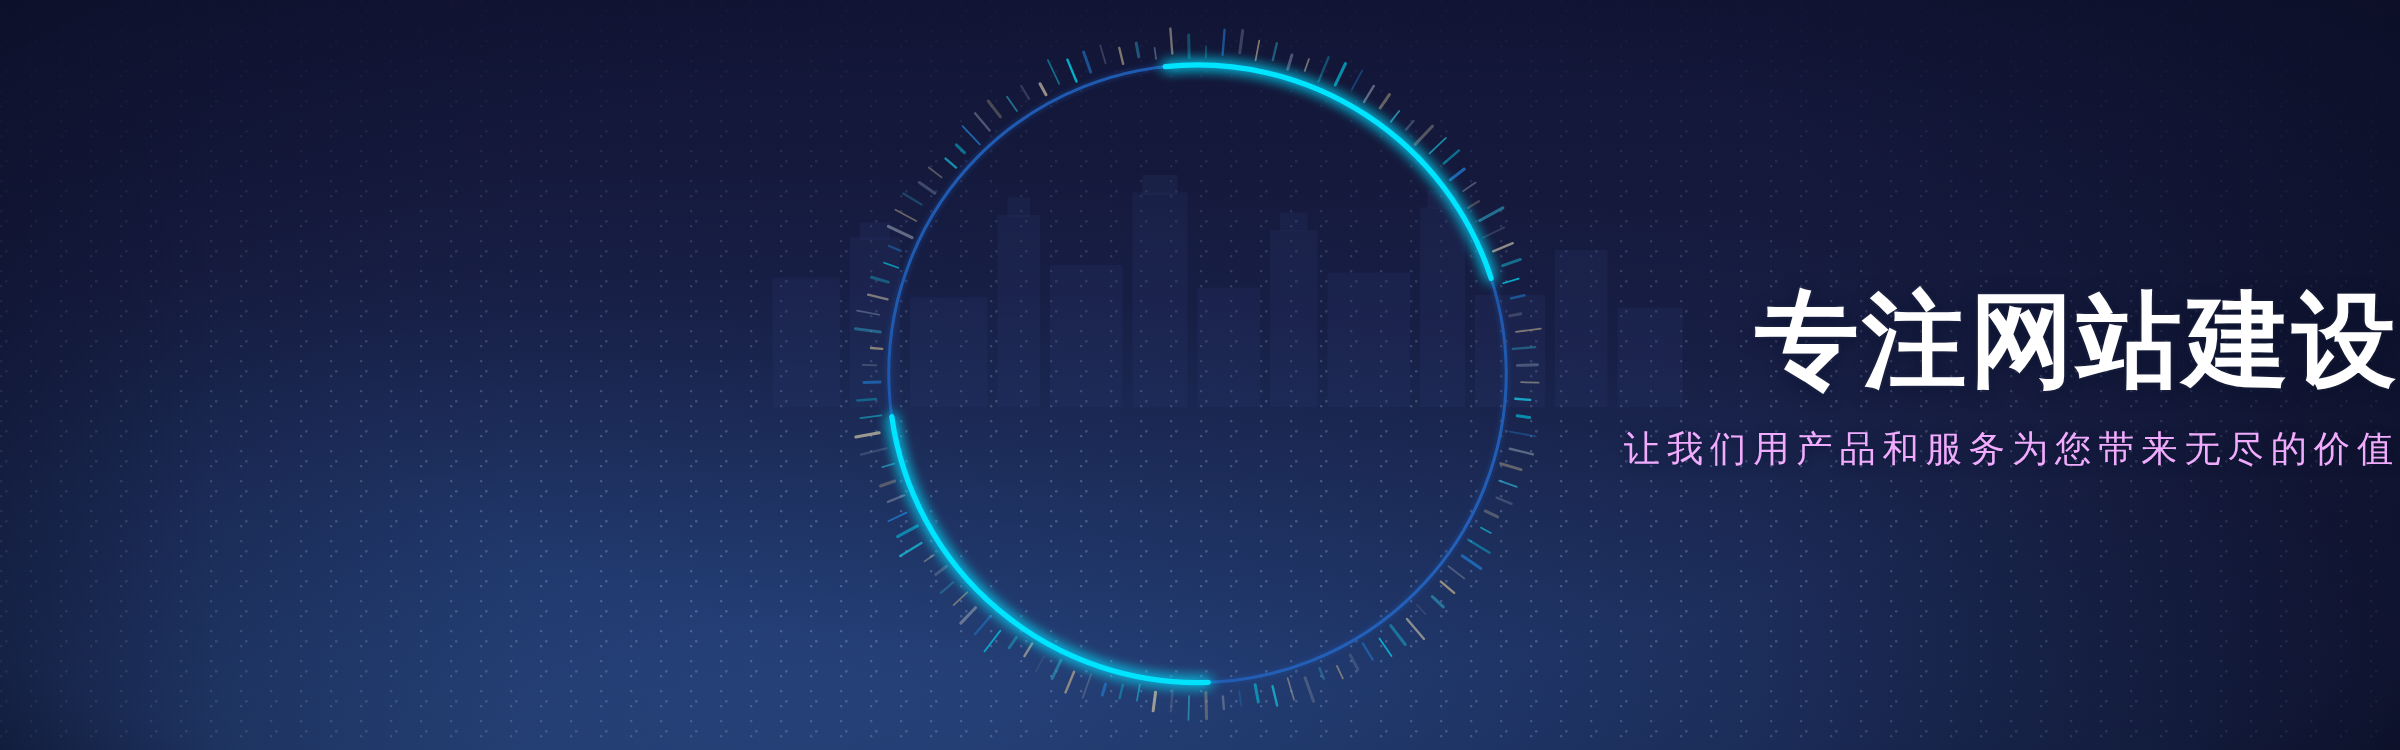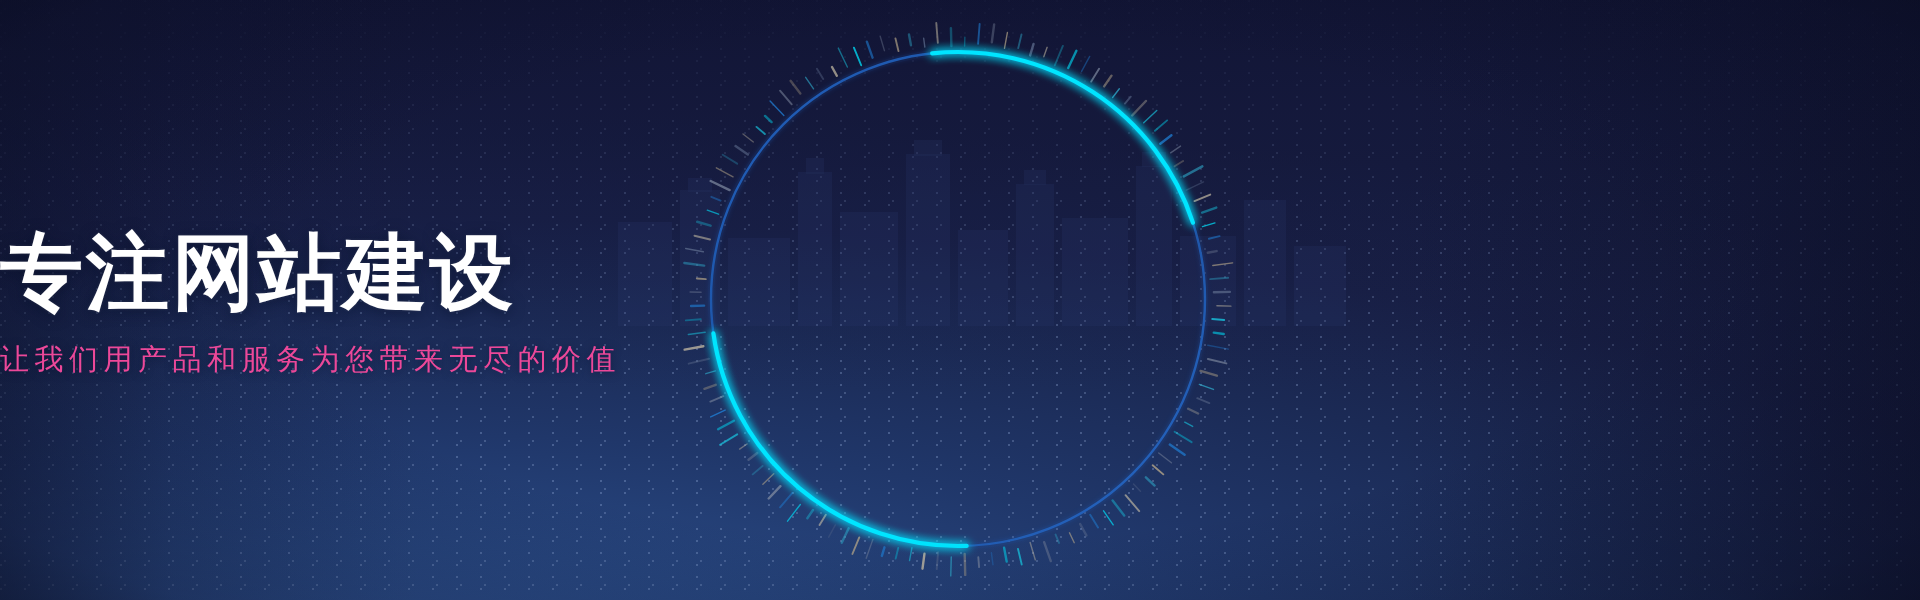--- a/index.html
+++ b/index.html
@@ -99,21 +99,21 @@
 
   
   .text-block {
     position: absolute;
     left: 0;
     top: 0;
     width: 1920px;
     height: 600px;
     display: flex;
     flex-direction: column;
-    align-items: flex-start;
+    align-items: flex-end;
     justify-content: center;
     padding-top: 10px;
     box-sizing: border-box;
   }
   .headline {
     font-family: "Liberation Sans", "DejaVu Sans", sans-serif;
     font-size: 83px;
     font-weight: 700;
     color: #ffffff;
     letter-spacing: 3px;
@@ -129,21 +129,21 @@
     color: #e9eef9;
     letter-spacing: 6.2px;
     margin: 24px 0 0 0;
     white-space: nowrap;
     text-shadow: 0 1px 6px rgba(6,14,40,0.50);
   }
   .tagline {
     font-family: "Liberation Sans", "DejaVu Sans", sans-serif;
     font-size: 29px;
     font-weight: 400;
-    color: #ec4899;
+    color: #f0abfc;
     letter-spacing: 5.5px;
     margin: 26px 0 0 0;
     white-space: nowrap;
     text-shadow: 0 1px 8px rgba(6,14,40,0.55);
   }
 </style>
 </head>
 <body>
 
 <div id="banner">

